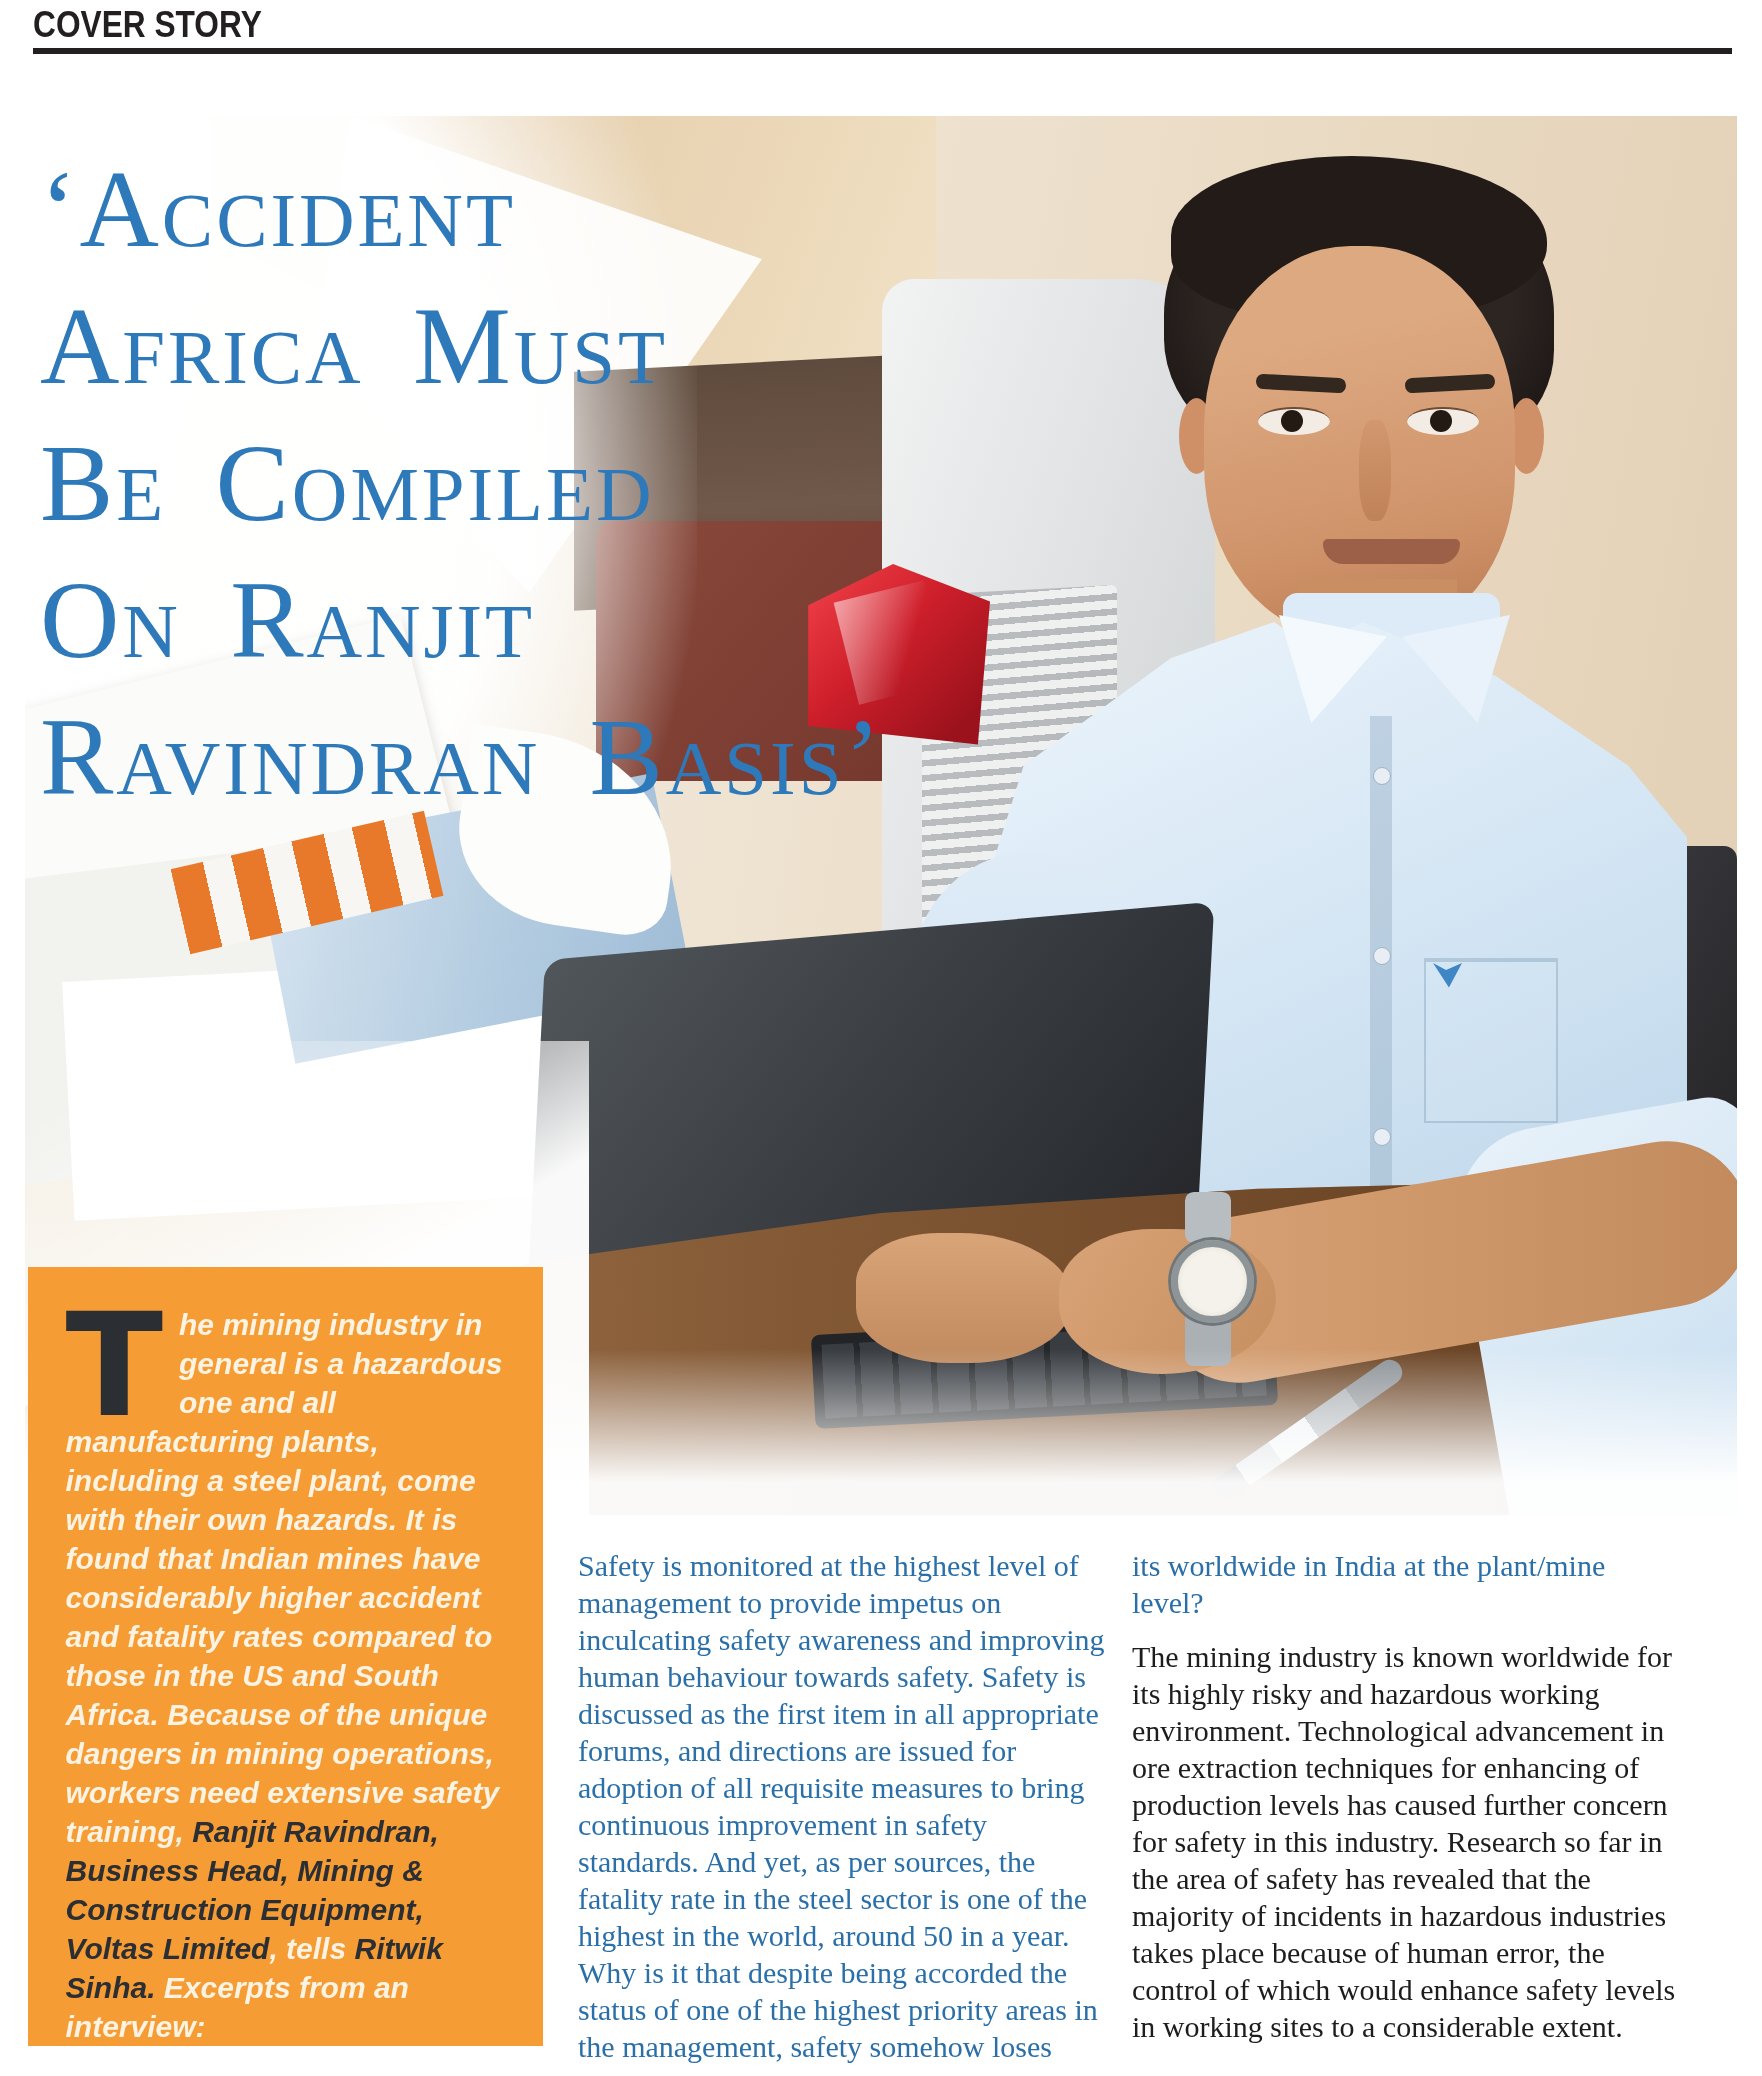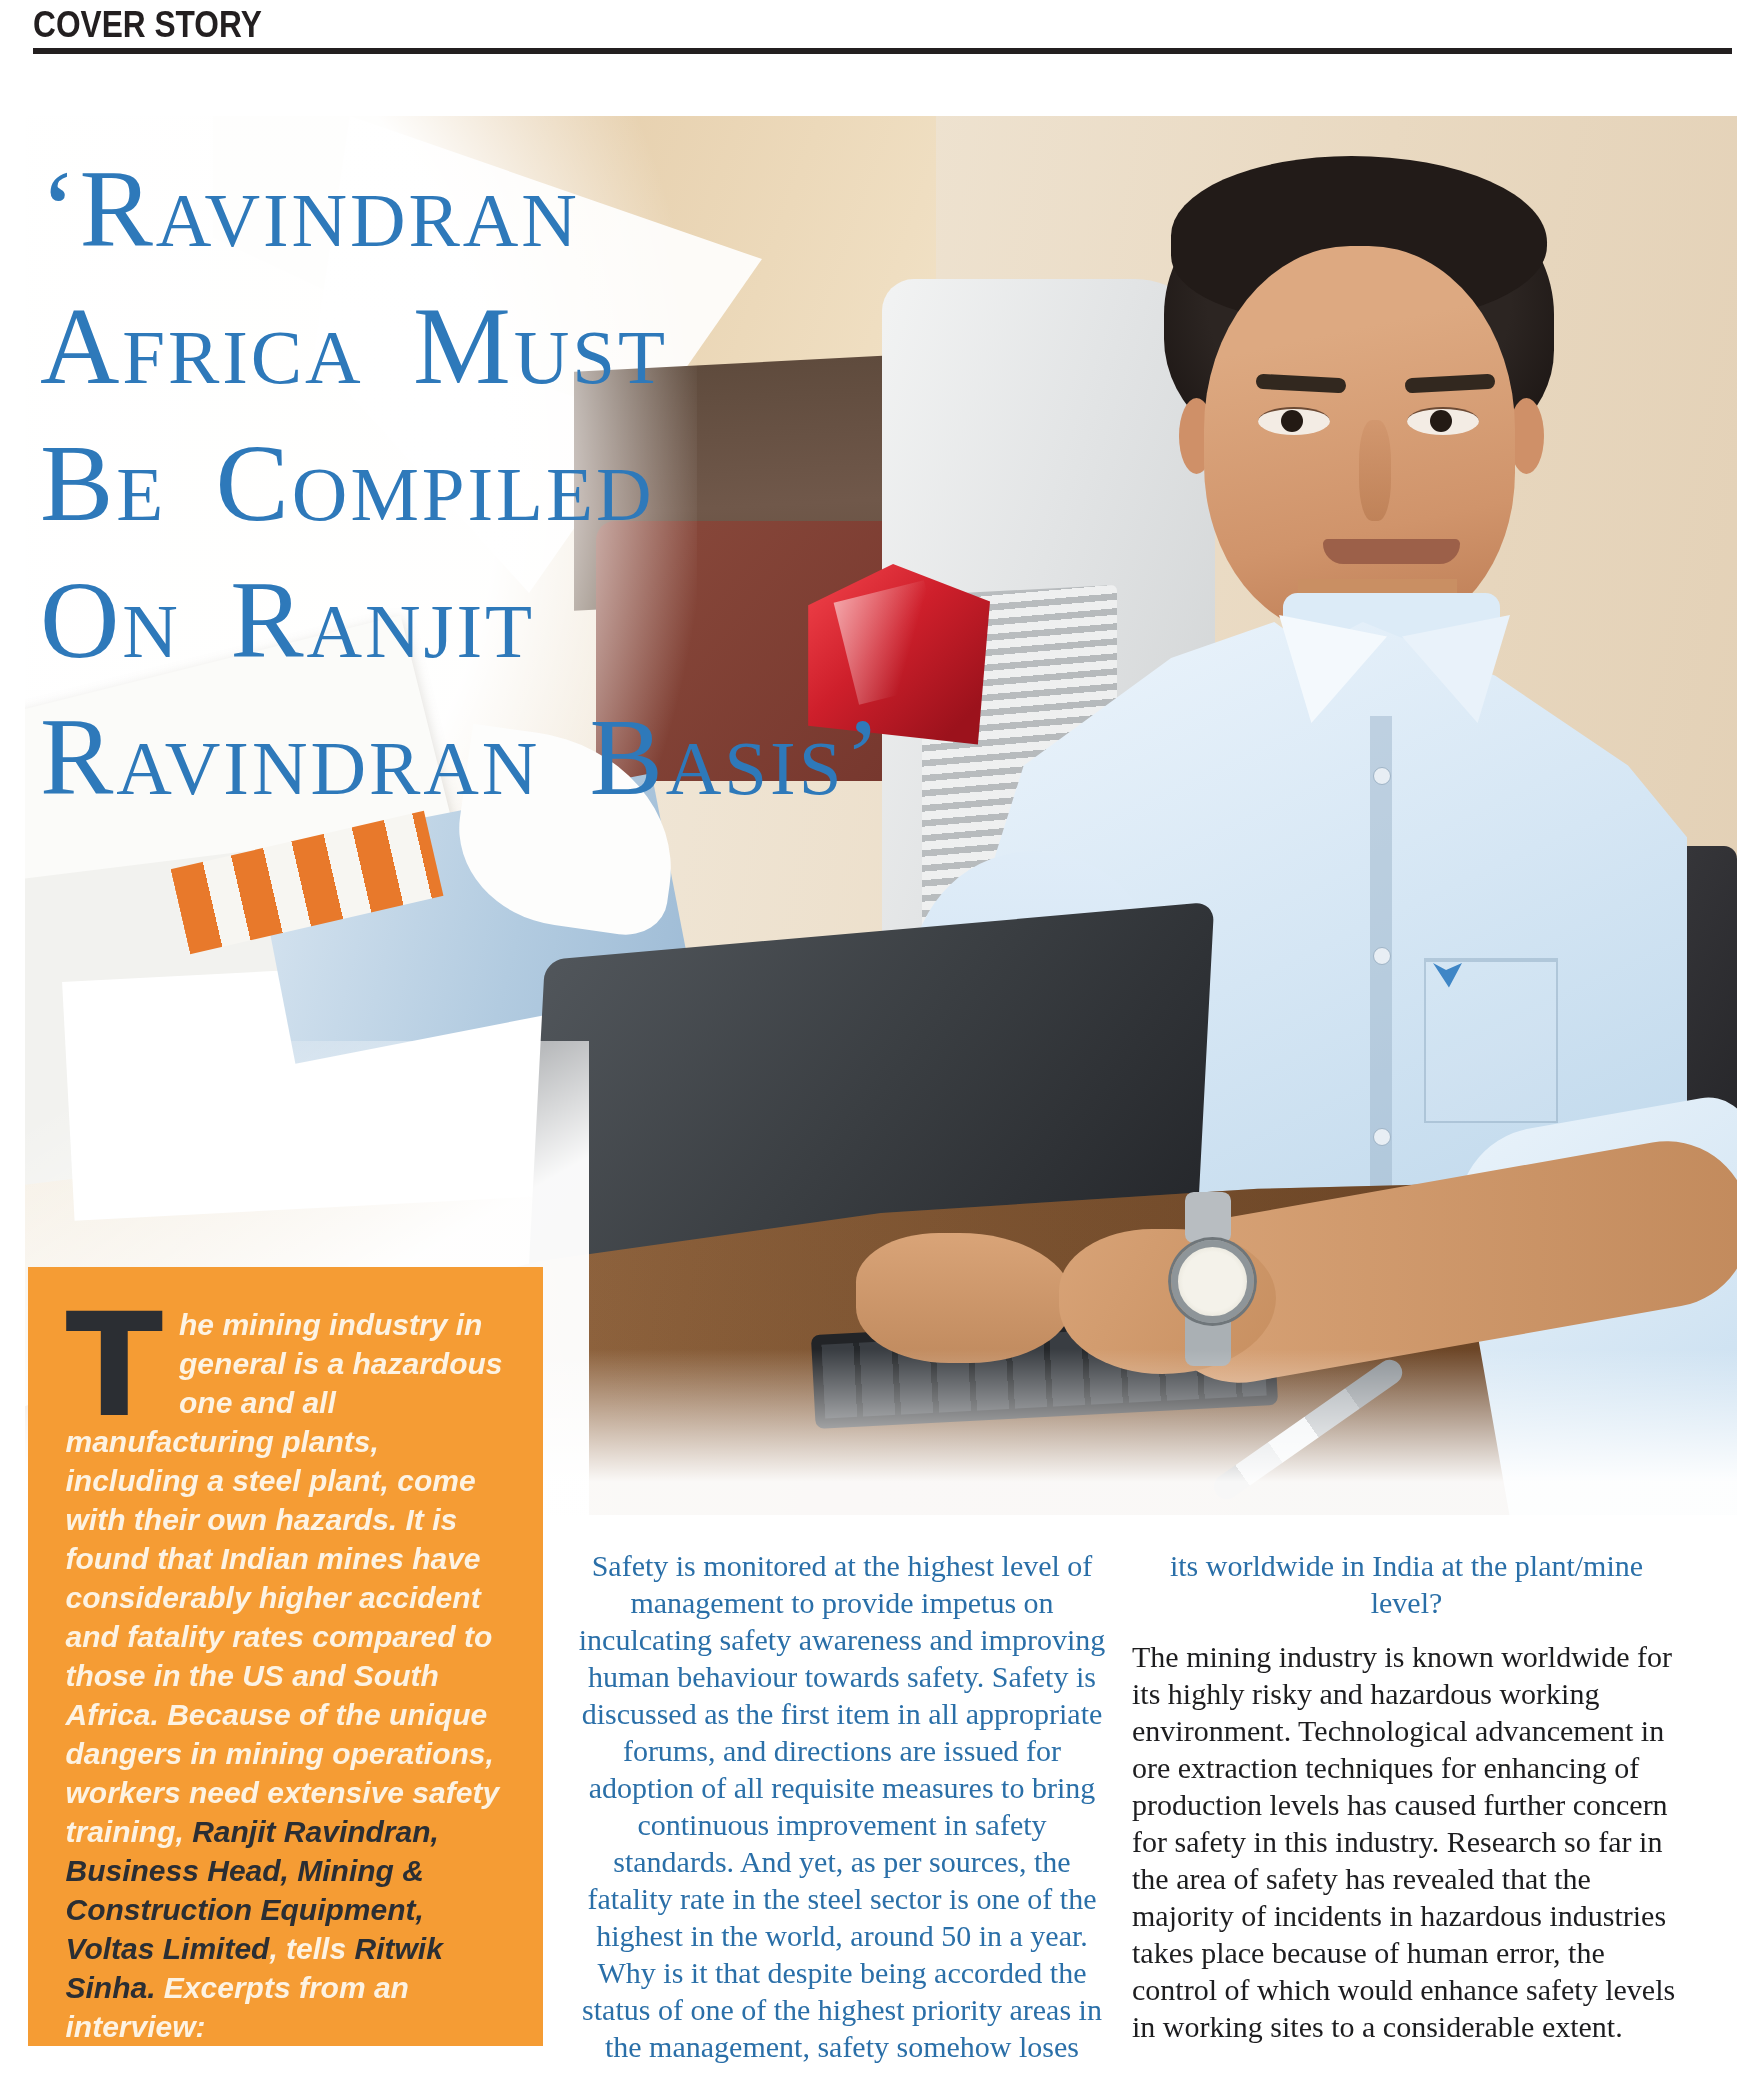--- a/index.html
+++ b/index.html
@@ -128,21 +128,21 @@
   .intro-text .light{color:#fdf3e3;}
   .intro-text .dark{color:#2b2e33;}
   .drop-cap{float:left;font-family:"DejaVu Sans","Liberation Sans",sans-serif;font-style:normal;
         font-weight:800;font-size:143px;line-height:108px;color:#2b2e33;margin:7.2px 16px 0 0;}
 
   
   .col{position:absolute;top:1547px;font-family:"Liberation Serif","DejaVu Serif",serif;
         font-size:30px;line-height:37px;}
   .col-left{left:578px;width:528px;}
   .col-right{left:1132px;width:549px;}
-  .q-text{color:#2a6fa8;text-align:center;}
+  .q-text{color:#2a6fa8;}
   .a-text{color:#1d1d1f;margin-top:17.4px;}
 </style>
 </head>
 <body>
 
 <div id="page">
 
   <div class="cover-label">COVER STORY</div>
   <div class="header-rule"></div>
 
@@ -210,21 +210,21 @@
     <div class="hand-right"></div>
     <div class="watch-strap-top"></div>
     <div class="watch-strap-bot"></div>
     <div class="watch-face"></div>
     <div class="pen"></div>
     <div class="fade-left"></div>
     <div class="fade-bottom"></div>
   </div>
 
   <div class="headline">
-      <div class="hl-line">‘Ravindran</div>
+      <div class="hl-line">‘Accident</div>
       <div class="hl-line">Africa Must</div>
       <div class="hl-line">Be Compiled</div>
       <div class="hl-line">On Ranjit</div>
       <div class="hl-line">Ravindran Basis’</div>
     </div>
 
   <div class="intro-box">
     <div class="intro-text">
       <span class="drop-cap">T</span>
     <span class="light">he mining industry in general is a hazardous one and all manufacturing plants, including a steel plant, come with their own hazards. It is found that Indian mines have considerably higher accident and fatality rates compared to those in the US and South Africa. Because of the unique dangers in mining operations, workers need extensive safety training, </span><span class="dark">Ranjit Ravindran, Business Head, Mining &amp; Construction Equipment, Voltas Limited</span><span class="light">, tells </span><span class="dark">Ritwik Sinha</span><span class="dark">. </span><span class="light">Excerpts from an interview:</span></div>

